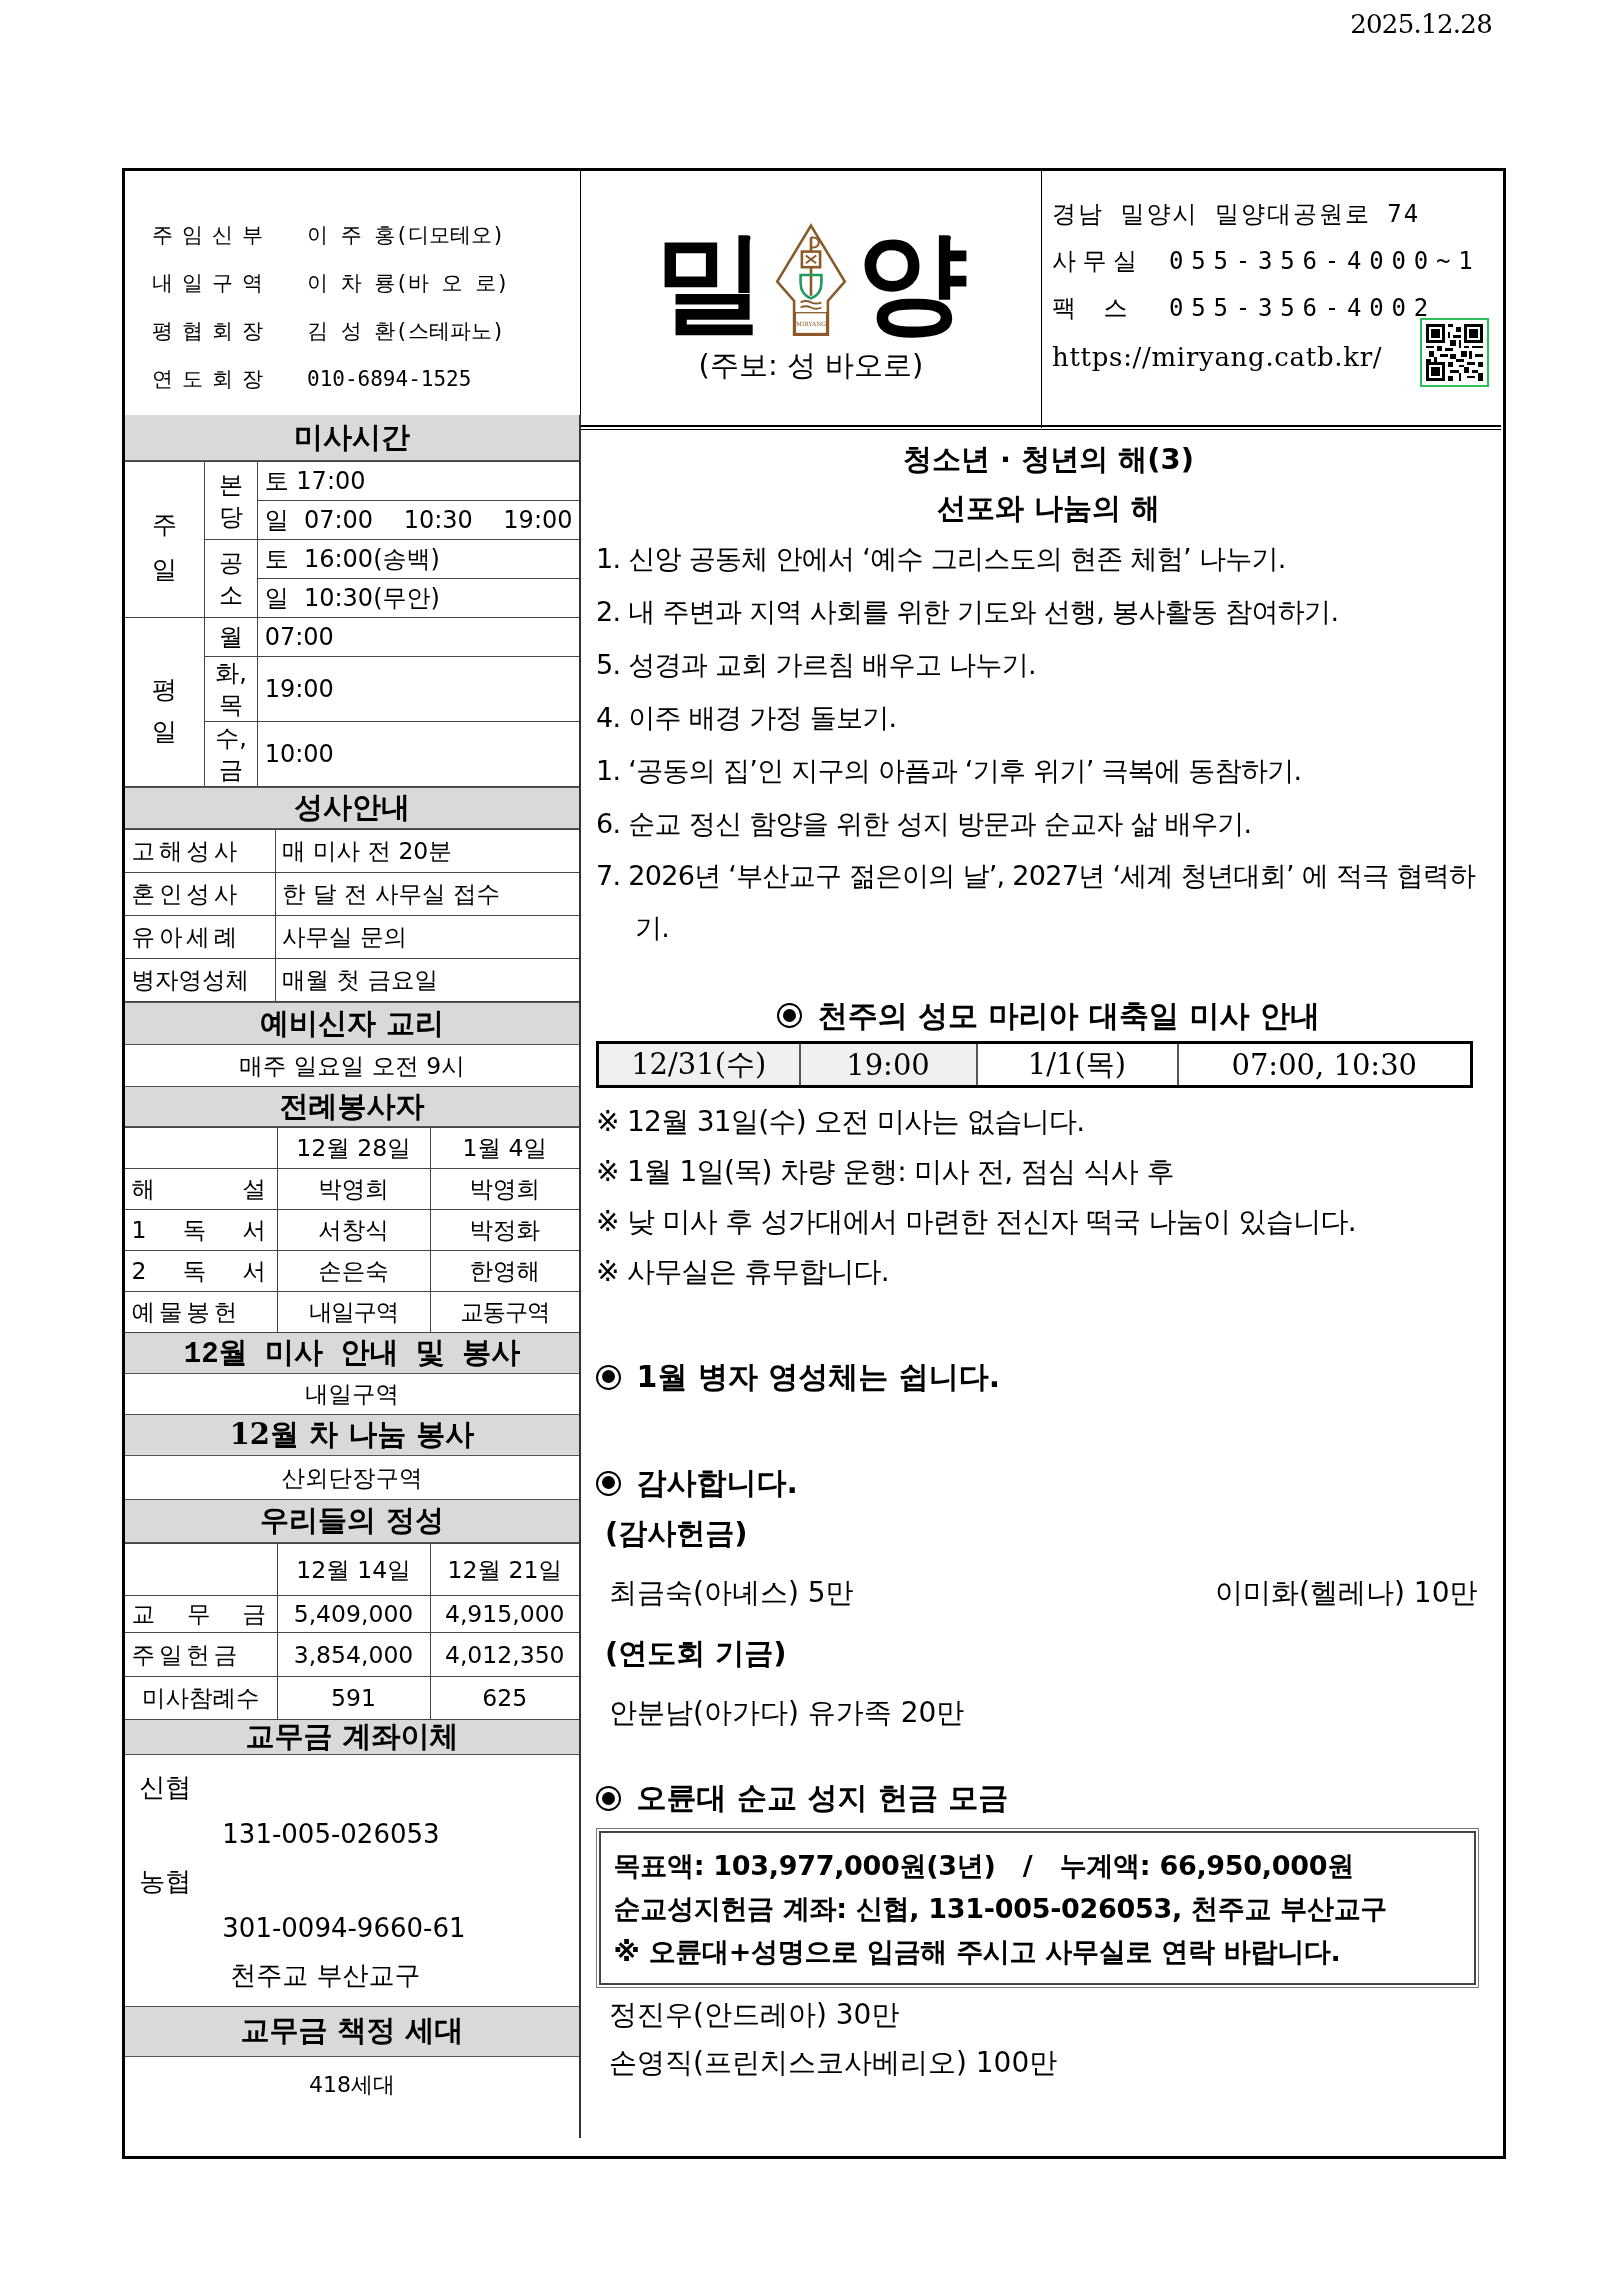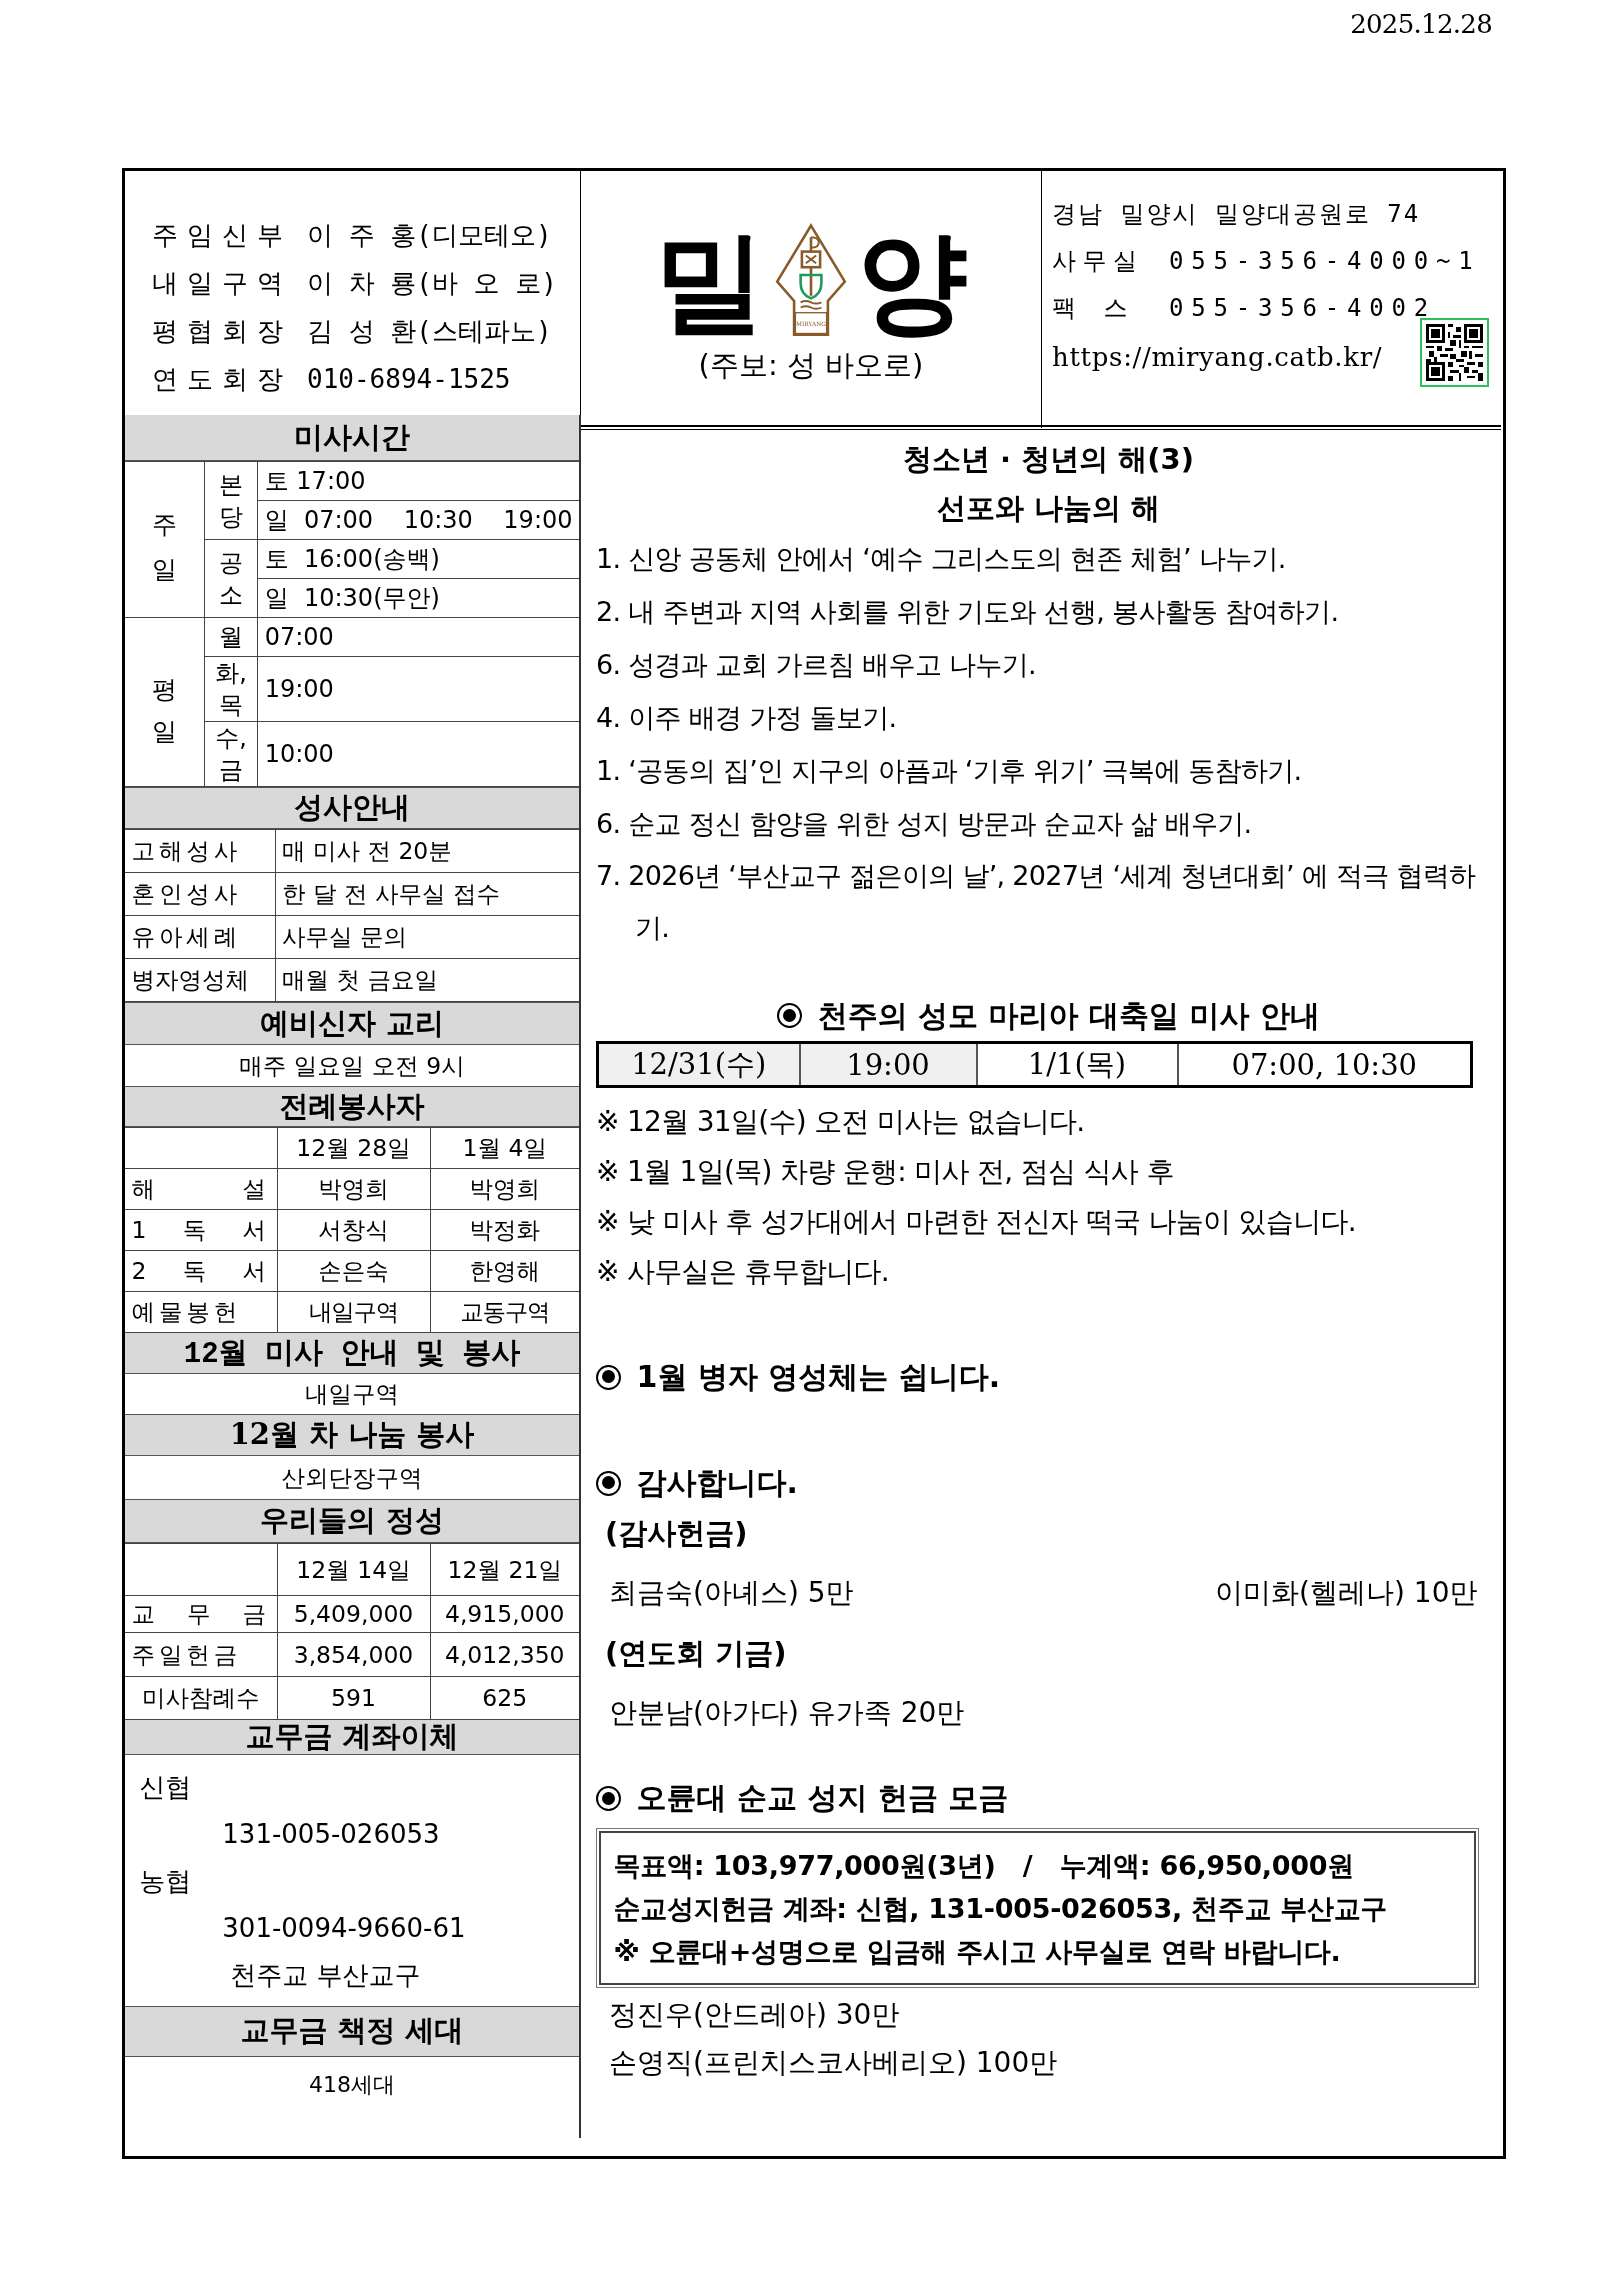--- a/index.html
+++ b/index.html
@@ -6,21 +6,21 @@
   html, body { width: 1616px; height: 2284px; background: #ffffff; }
   body { position: relative; font-family: "DejaVu Sans", sans-serif; color: #000; overflow: hidden; }
 
   .date { position: absolute; right: 124px; top: 9px; font-family: "DejaVu Serif", serif; font-size: 26px; letter-spacing: -0.7px; }
 
   .frame { position: absolute; left: 122px; top: 168px; width: 1384px; height: 1991px; border: 3.9px solid #000; }
 
   
   .header { position: absolute; left: 0; top: 0; width: 1376px; height: 257px; }
   .hdr-staff { position: absolute; left: 0; top: 0; width: 456px; height: 257px; border-right: 1.3px solid #000; padding: 40px 0 0 27px; }
-  .staff-row { display: flex; height: 48px; align-items: center; font-size: 26px; letter-spacing: 1.3px; }
+  .staff-row { display: flex; height: 48px; align-items: center; font-size: 21px; letter-spacing: 1.3px; }
   .staff-role { width: 155px; letter-spacing: 9px; }
   .staff-name { font-family: "DejaVu Sans Mono", monospace; letter-spacing: 0px; }
 
   .hdr-logo { position: absolute; left: 456px; top: 0; width: 461px; height: 257px; border-right: 1.3px solid #000; text-align: center; }
   .logo-row { position: absolute; left: 0; right: 0; top: 52px; display: flex; justify-content: center; align-items: center; }
   .logo-char { font-size: 111px; font-weight: bold; line-height: 1; font-family: "DejaVu Sans", sans-serif; }
   .logo-emblem { width: 78px; height: 117px; margin: 0 6.5px; }
   .logo-sub { position: absolute; left: 0; right: 0; top: 175px; font-size: 29px; text-align: center; }
 
   .hdr-contact { position: absolute; left: 918px; top: 0; width: 458px; height: 257px; padding: 19.6px 0 0 9px; font-family: "DejaVu Sans Mono", monospace; font-size: 24px; }
@@ -303,21 +303,21 @@
     <div class="sec-head" style="height:51px;">교무금 책정 세대</div>
     <div class="single-line" style="height:56px;border-bottom:none;font-size:22px;">418세대</div>
   </div>
 
   <div class="content">
     <div class="theme-title">청소년 · 청년의 해(3)</div>
     <div class="theme-title">선포와 나눔의 해</div>
     <ul class="theme-list">
       <li>1. 신앙 공동체 안에서 ‘예수 그리스도의 현존 체험’ 나누기.</li>
       <li>2. 내 주변과 지역 사회를 위한 기도와 선행, 봉사활동 참여하기.</li>
-      <li>6. 성경과 교회 가르침 배우고 나누기.</li>
+      <li>5. 성경과 교회 가르침 배우고 나누기.</li>
       <li>4. 이주 배경 가정 돌보기.</li>
       <li>1. ‘공동의 집’인 지구의 아픔과 ‘기후 위기’ 극복에 동참하기.</li>
       <li>6. 순교 정신 함양을 위한 성지 방문과 순교자 삶 배우기.</li>
       <li class="wrap">7. 2026년 ‘부산교구 젊은이의 날’, 2027년 ‘세계 청년대회’ 에 적극 협력하기.</li>
     </ul>
 
     <div class="notice-head" style="margin-top:47px;justify-content:center;">
       <span class="bullet"></span>
       <span>천주의 성모 마리아 대축일 미사 안내</span>
     </div>

